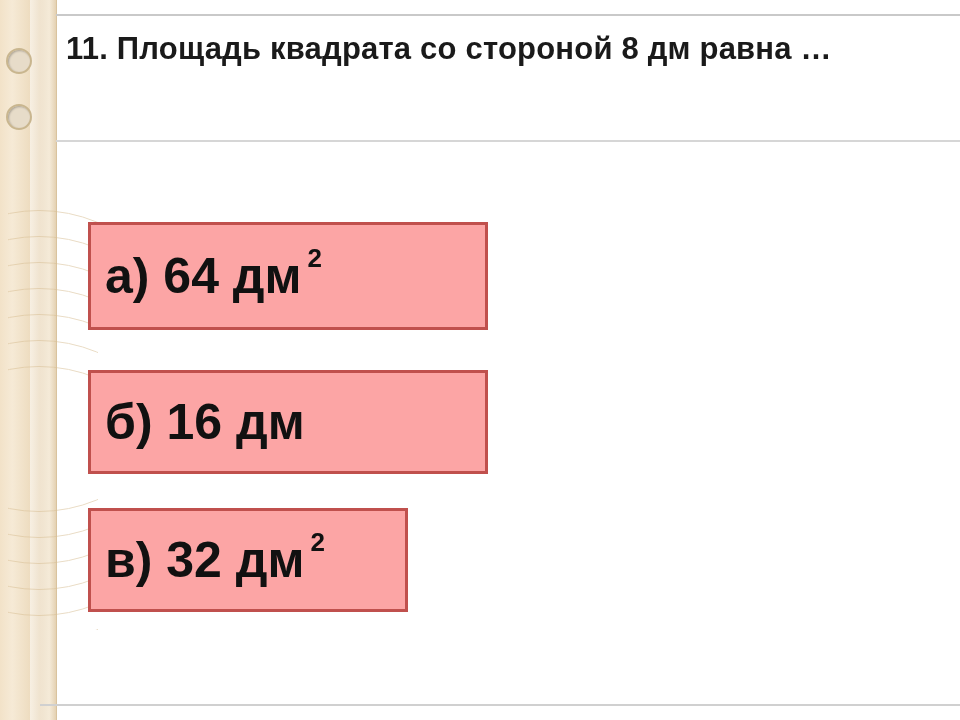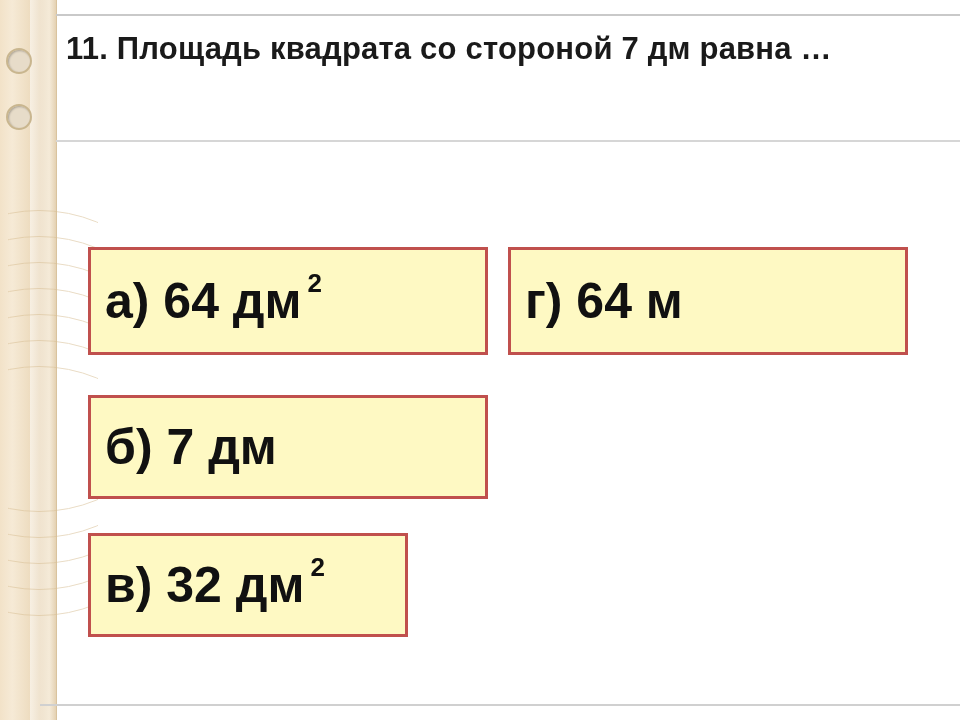--- a/index.html
+++ b/index.html
@@ -112,25 +112,24 @@
     color: #1a1a1a;
     line-height: 1.35;
     letter-spacing: 0.2px;
   }
 
   
   .answer {
     position: absolute;
     box-sizing: border-box;
     border: 3px solid #c0504d;
-    background: #fef9c3;
+    background: #fca5a5;
     display: flex;
     align-items: center;
     padding-left: 14px;
-    margin-top: 25px;
   }
   .answer .txt {
     font-size: 50px;
     font-weight: bold;
     color: #111111;
     white-space: nowrap;
     line-height: 1;
   }
   .answer .sup {
     font-size: 26px;
@@ -167,35 +166,31 @@
     <i style="top:156px; width:300px; height:300px;"></i>
   </div>
 
   <div class="ring-hole h1"></div>
   <div class="ring-hole h2"></div>
 
   <div class="top-rule"></div>
   <div class="mid-rule"></div>
   <div class="bottom-rule"></div>
 
-  <div class="question">11. Площадь квадрата со стороной 7 дм равна …</div>
+  <div class="question">11. Площадь квадрата со стороной 8 дм равна …</div>
 
   <div class="answer" id="ans-a">
     <span class="txt">а) 64 дм</span>
       <span class="sup">2</span>
   </div>
 
   <div class="answer" id="ans-b">
-    <span class="txt">б) 7 дм</span>
+    <span class="txt">б) 16 дм</span>
       <span class="sup"></span>
   </div>
 
   <div class="answer" id="ans-c">
     <span class="txt">в) 32 дм</span>
       <span class="sup">2</span>
   </div>
 
-  <div class="answer" id="ans-d">
-    <span class="txt">г) 64 м</span>
-      <span class="sup"></span>
-  </div>
 
 </div>
 
 </body></html>

